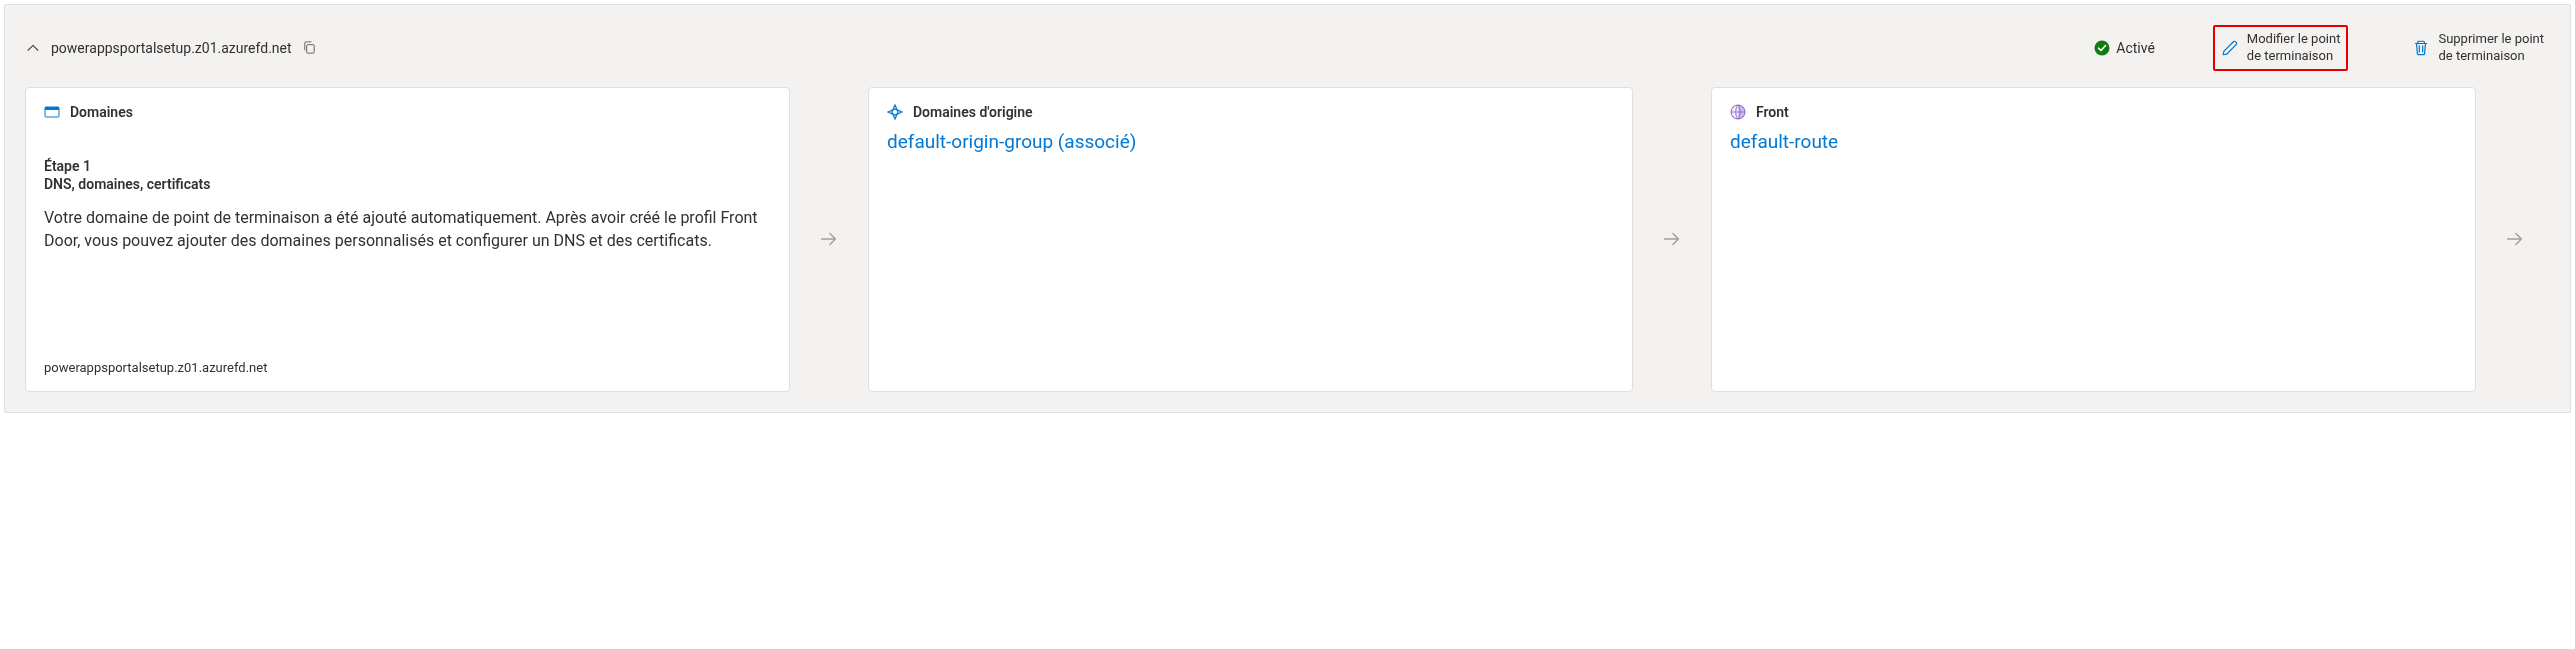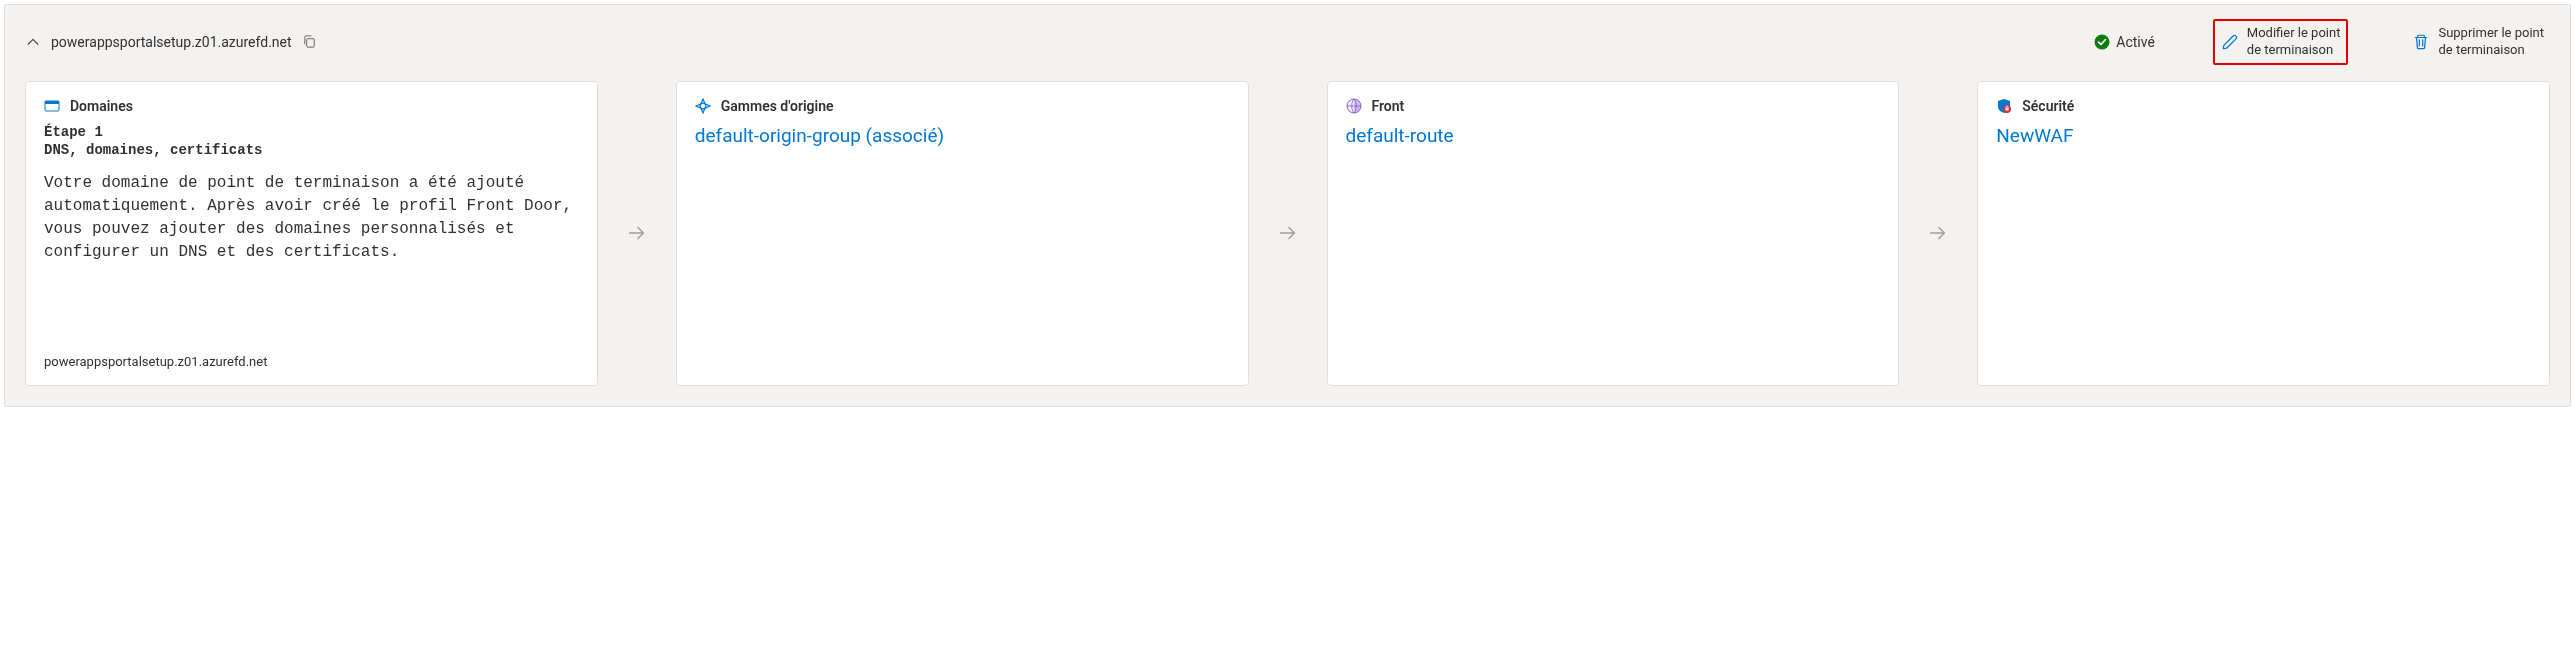--- a/index.html
+++ b/index.html
@@ -7,21 +7,21 @@
       font-family: "Segoe UI", -apple-system, BlinkMacSystemFont, Roboto, "Helvetica Neue", sans-serif;
       background: #ffffff;
       font-size: 13px;
       color: #323130;
     }
     .container {
       background: #f3f2f1;
       border: 1px solid #e1dfdd;
       border-radius: 2px;
       margin: 4px;
-      padding: 14px 20px 20px 20px;
+      padding: 20px 20px 20px 20px;
     }
     .header-row {
       display: flex;
       align-items: center;
       justify-content: space-between;
       margin-bottom: 16px;
     }
     .header-left {
       display: flex;
       align-items: center;
@@ -115,21 +115,21 @@
       font-weight: 600;
       font-size: 14px;
     }
     .card-link {
       color: #0078d4;
       font-size: 19px;
       cursor: pointer;
       margin-bottom: 6px;
     }
     .step-section {
-      font-family: Liberation Mono, monospace;
+      margin-top: 28px;
     }
     .step-label {
       font-weight: 600;
       font-size: 14px;
       margin-bottom: 2px;
     }
     .step-title {
       font-weight: 600;
       font-size: 14px;
       margin-bottom: 14px;
@@ -228,21 +228,21 @@
           <path d="M4 12 h14 M13 6 l6 6 l-6 6" stroke="#a19f9d" stroke-width="1.6" fill="none" stroke-linecap="round" stroke-linejoin="round"></path>
         </svg>
     </div>
 
     <div class="card">
       <div class="card-header">
         <svg class="card-header-icon" viewBox="0 0 16 16">
           <path d="M8 1 L11 8 L8 15 L5 8 Z" fill="none" stroke="#0078d4" stroke-width="1.2"></path>
           <path d="M1 8 L8 5 L15 8 L8 11 Z" fill="none" stroke="#0078d4" stroke-width="1.2"></path>
         </svg>
-        <span class="card-header-title">Gammes d'origine</span>
+        <span class="card-header-title">Domaines d'origine</span>
       </div>
       <div class="card-link">default-origin-group (associé)</div>
     </div>
 
     <div class="arrow-separator">
       <svg class="arrow-icon" viewBox="0 0 24 24">
           <path d="M4 12 h14 M13 6 l6 6 l-6 6" stroke="#a19f9d" stroke-width="1.6" fill="none" stroke-linecap="round" stroke-linejoin="round"></path>
         </svg>
     </div>
 
@@ -257,26 +257,14 @@
       </div>
       <div class="card-link">default-route</div>
     </div>
 
     <div class="arrow-separator">
       <svg class="arrow-icon" viewBox="0 0 24 24">
           <path d="M4 12 h14 M13 6 l6 6 l-6 6" stroke="#a19f9d" stroke-width="1.6" fill="none" stroke-linecap="round" stroke-linejoin="round"></path>
         </svg>
     </div>
 
-    <div class="card">
-      <div class="card-header">
-        <svg class="card-header-icon" viewBox="0 0 16 16">
-          <path d="M8 1 L14 3 V8 c0 4 -3 6 -6 7 c-3 -1 -6 -3 -6 -7 V3 Z" fill="#0078d4"></path>
-          <circle cx="11" cy="11" r="4" fill="#d13438"></circle>
-          <rect x="9.5" y="10" width="3" height="2.5" fill="#ffffff"></rect>
-          <path d="M10 10 v-1 a1 1 0 0 1 2 0 v1" stroke="#ffffff" stroke-width="0.8" fill="none"></path>
-        </svg>
-        <span class="card-header-title">Sécurité</span>
-      </div>
-      <div class="card-link">NewWAF</div>
-    </div>
   </div>
 </div>
 
 </body></html>

